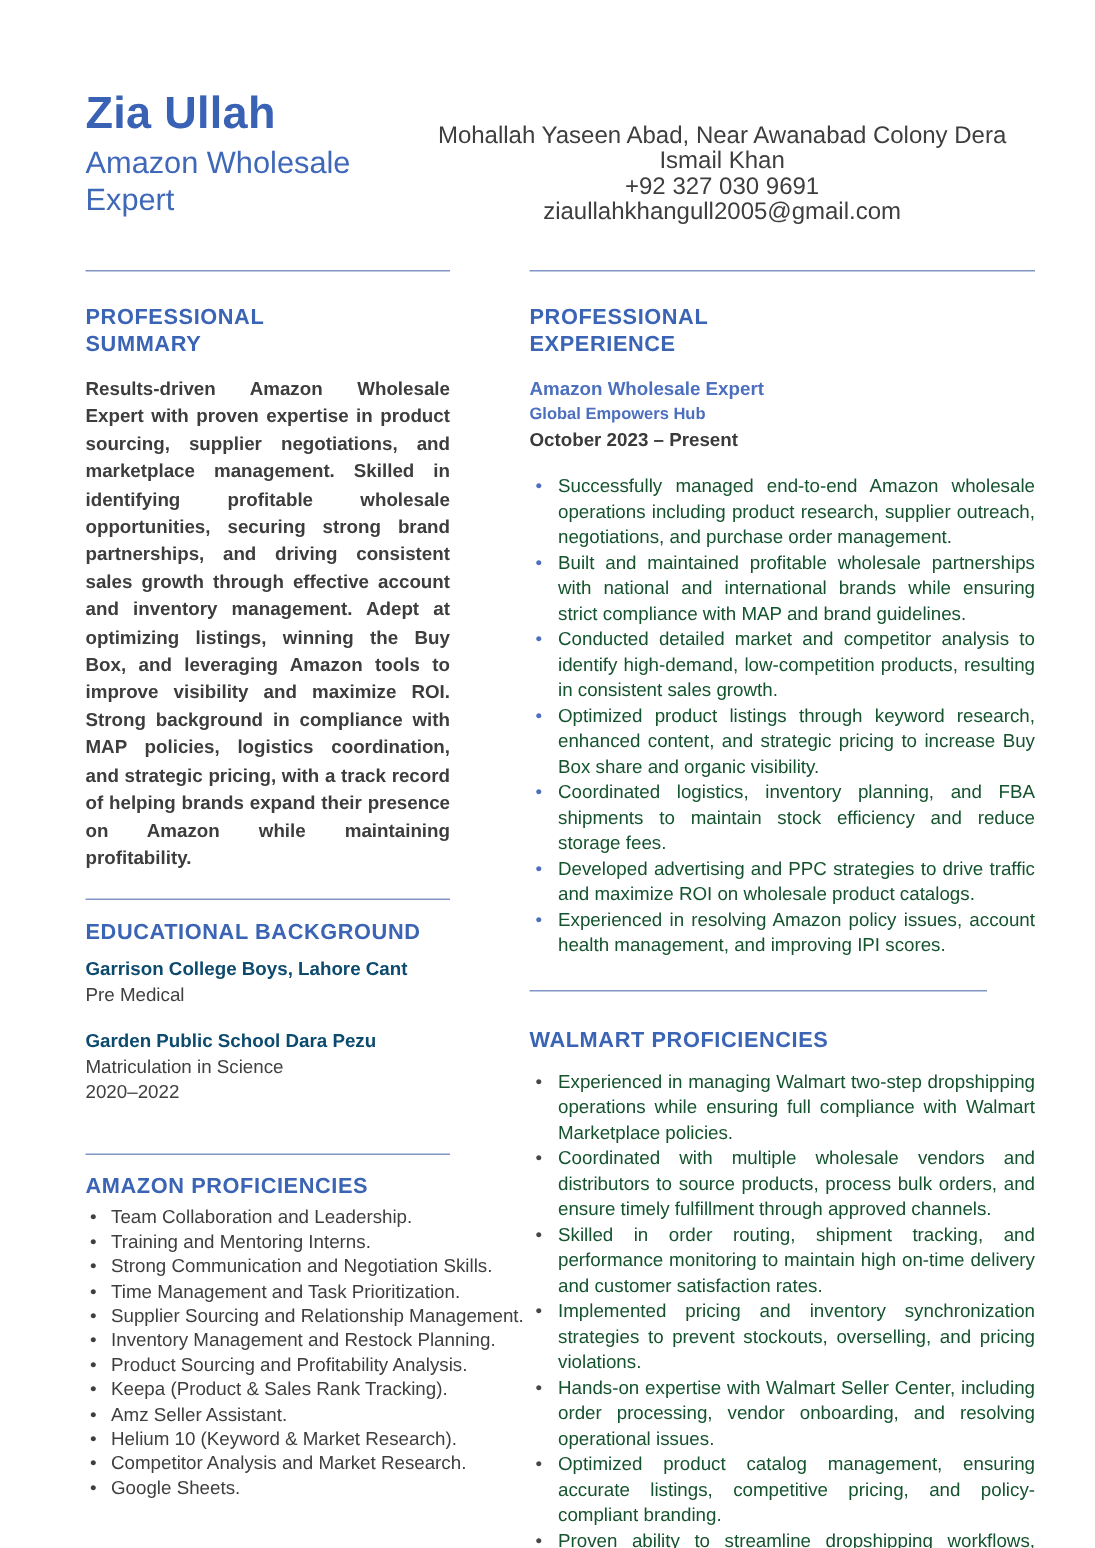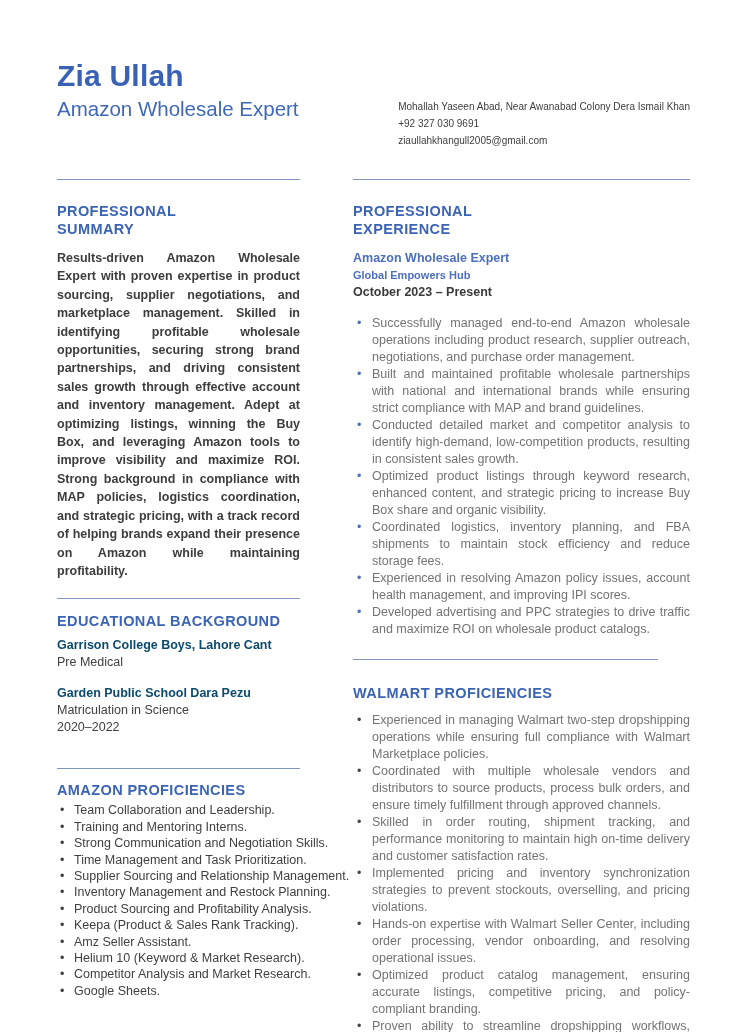--- a/index.html
+++ b/index.html
@@ -28,25 +28,25 @@
     letter-spacing:0.2px;
   }
   .person-title{
     margin:2px 0 0 0;
     font-size:20.5px;
     line-height:25px;
     font-weight:400;
     color:#3f68b8;
   }
   .contact{
-    text-align:left;
-    font-size:10px;
+    text-align:center;
+    font-size:16px;
     line-height:17px;
     color:#3e3e3e;
-    margin-top:40px;
+    margin-top:24px;
   }
   
   .columns{
     display:flex;
     margin:30px 40px 0 57px;
   }
   .col-left{width:296px;flex:0 0 296px;}
   .col-right{width:337px;flex:0 0 337px;}
   .rule{
     border:none;
@@ -120,21 +120,21 @@
   .bullet-list{
     list-style:none;
     margin:14px 0 0 0;
     padding:0;
   }
   .bullet-list li{
     position:relative;
     padding-left:19px;
     font-size:12.5px;
     line-height:17px;
-    color:#737373;
+    color:#14532d;
     text-align:justify;
   }
   .bullet-list li::before{
     content:"•";
     position:absolute;
     left:4px;top:0;
   }
   .bullet-list.blue-dots li::before{color:#4c6fbe;}
   .bullet-list.dark-dots li::before{color:#464646;}
   .wal-rule{margin-top:21px;}
@@ -211,22 +211,22 @@
       <div class="job-role">Amazon Wholesale Expert</div>
       <div class="job-company">Global Empowers Hub</div>
       <div class="job-dates">October 2023 – Present</div>
 
       <ul class="bullet-list blue-dots">
         <li>Successfully managed end-to-end Amazon wholesale operations including product research, supplier outreach, negotiations, and purchase order management.</li>
         <li>Built and maintained profitable wholesale partnerships with national and international brands while ensuring strict compliance with MAP and brand guidelines.</li>
         <li>Conducted detailed market and competitor analysis to identify high-demand, low-competition products, resulting in consistent sales growth.</li>
         <li>Optimized product listings through keyword research, enhanced content, and strategic pricing to increase Buy Box share and organic visibility.</li>
         <li>Coordinated logistics, inventory planning, and FBA shipments to maintain stock efficiency and reduce storage fees.</li>
+        <li>Developed advertising and PPC strategies to drive traffic and maximize ROI on wholesale product catalogs.</li>
         <li>Experienced in resolving Amazon policy issues, account health management, and improving IPI scores.</li>
-        <li>Developed advertising and PPC strategies to drive traffic and maximize ROI on wholesale product catalogs.</li>
       </ul>
 
       <hr class="rule short wal-rule">
       <h3 class="sec-heading wal-heading">WALMART PROFICIENCIES</h3>
       <ul class="bullet-list dark-dots wal-list">
         <li>Experienced in managing Walmart two-step dropshipping operations while ensuring full compliance with Walmart Marketplace policies.</li>
         <li>Coordinated with multiple wholesale vendors and distributors to source products, process bulk orders, and ensure timely fulfillment through approved channels.</li>
         <li>Skilled in order routing, shipment tracking, and performance monitoring to maintain high on-time delivery and customer satisfaction rates.</li>
         <li>Implemented pricing and inventory synchronization strategies to prevent stockouts, overselling, and pricing violations.</li>
         <li>Hands-on expertise with Walmart Seller Center, including order processing, vendor onboarding, and resolving operational issues.</li>

